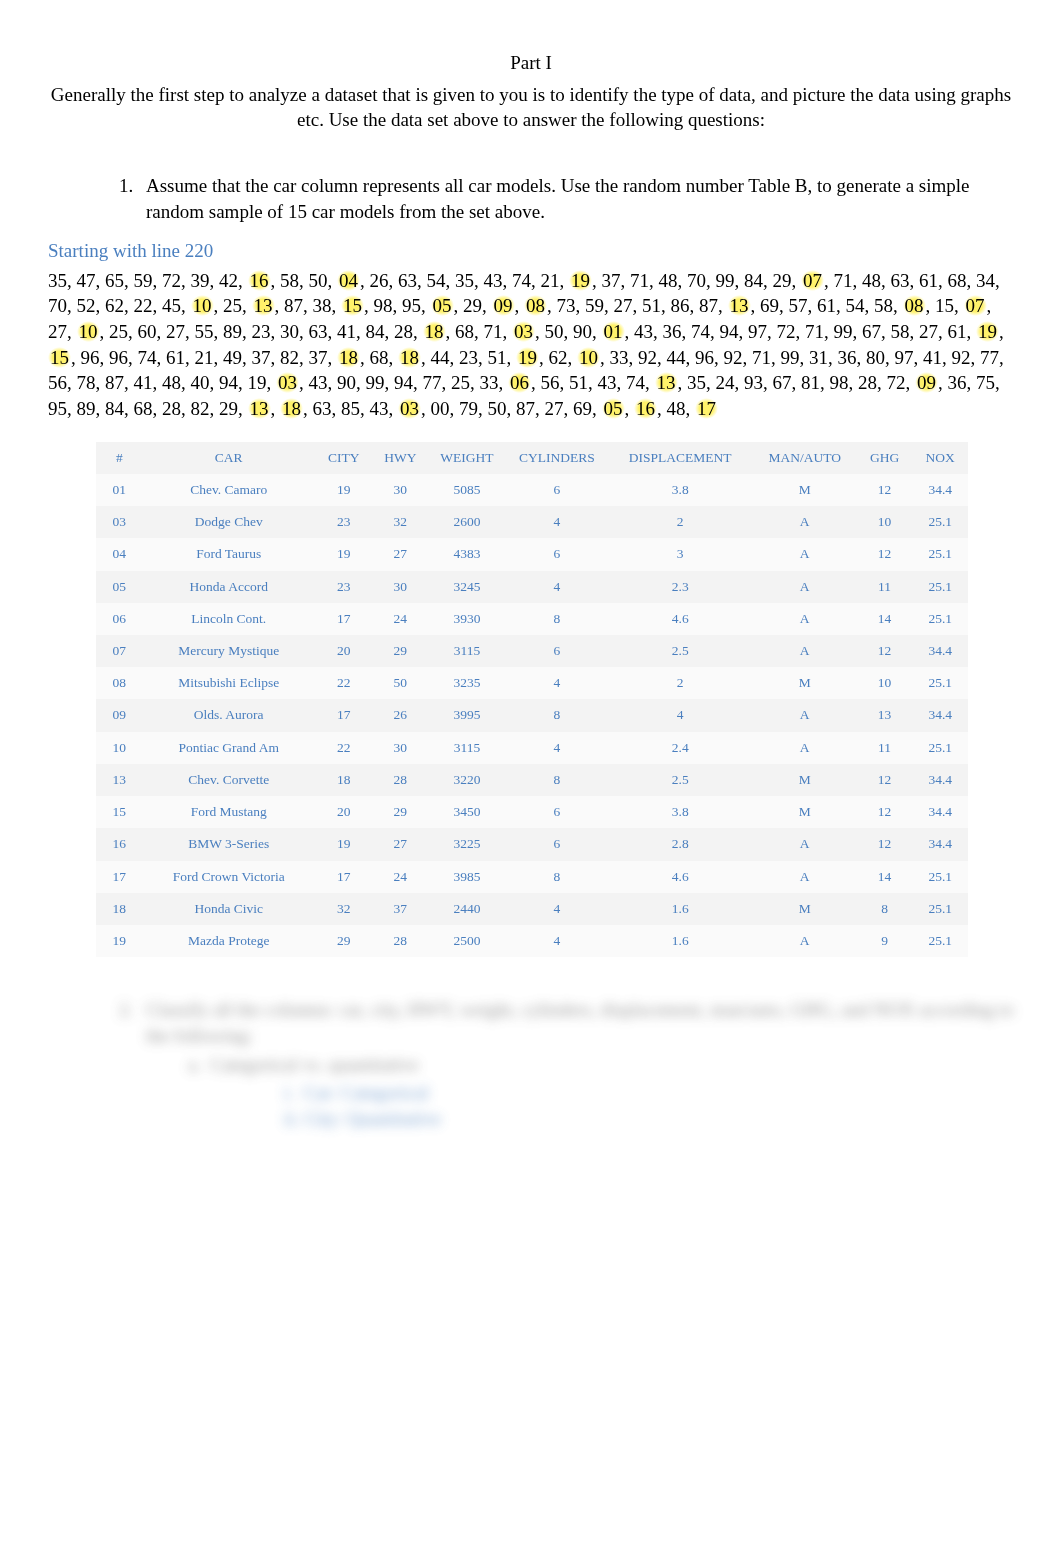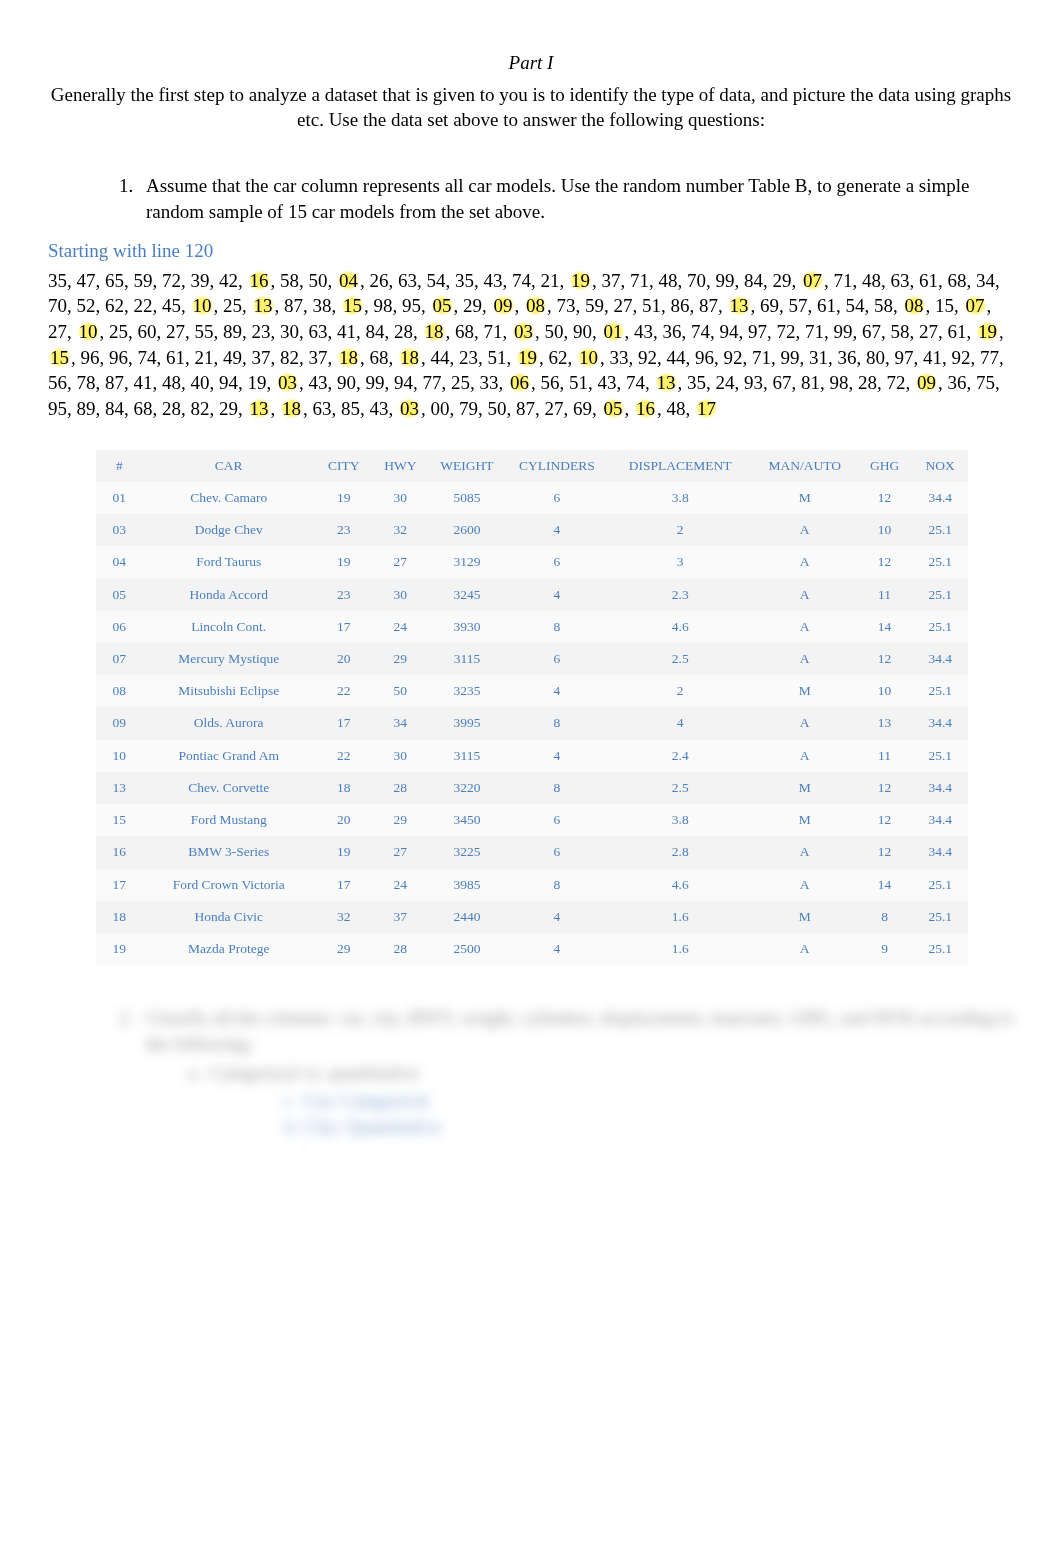--- a/index.html
+++ b/index.html
@@ -10,21 +10,20 @@
     color: #000;
     background: #fff;
     width: 1062px;
     box-sizing: border-box;
     line-height: 1.35;
   }
   .part-title {
     text-align: center;
     font-size: 19px;
     margin-bottom: 6px;
-    font-style: italic;
   }
   .intro {
     margin-bottom: 10px;
     text-align: center;
   }
   ol.qlist {
     list-style: decimal;
     margin: 8px 0 14px 0;
     padding-left: 90px;
   }
@@ -48,21 +47,21 @@
   }
   .blue { color: #4a7fbf; }
   .subheading {
     color: #4a7fbf;
     font-size: 19px;
     margin-top: 8px;
     margin-bottom: 4px;
   }
   .numbers {
     line-height: 1.35;
-    margin-bottom: 28px;
+    margin-bottom: 20px;
     white-space: normal;
   }
   .hl {
     background: radial-gradient(ellipse closest-side, #fff26a 60%, rgba(255,242,106,0) 100%);
     padding: 0 2px;
     border-radius: 50%;
   }
 
   
   .table-wrap {
@@ -114,21 +113,21 @@
 <body>
 
 <div class="part-title">Part I</div>
 
 <div class="intro">Generally the first step to analyze a dataset that is given to you is to identify the type of data, and picture the data using graphs etc. Use the data set above to answer the following questions:</div>
 
 <ol class="qlist">
   <li>Assume that the car  column represents all car models. Use the random number Table B, to generate a simple random sample of 15 car models from the set above.</li>
 </ol>
 
-<div class="subheading">Starting with line 120</div>
+<div class="subheading">Starting with line 220</div>
 
 <div class="numbers" id="numbers">35, 47, 65, 59, 72, 39, 42, <span class="hl">16</span>, 58, 50, <span class="hl">04</span>, 26, 63, 54, 35, 43, 74, 21, <span class="hl">19</span>, 37, 71, 48, 70, 99, 84, 29, <span class="hl">07</span>, 71, 48, 63, 61, 68, 34, 70, 52, 62, 22, 45, <span class="hl">10</span>, 25, <span class="hl">13</span>, 87, 38, <span class="hl">15</span>, 98, 95, <span class="hl">05</span>, 29, <span class="hl">09</span>, <span class="hl">08</span>, 73, 59, 27, 51, 86, 87, <span class="hl">13</span>, 69, 57, 61, 54, 58, <span class="hl">08</span>, 15, <span class="hl">07</span>, 27, <span class="hl">10</span>, 25, 60, 27, 55, 89, 23, 30, 63, 41, 84, 28, <span class="hl">18</span>, 68, 71, <span class="hl">03</span>, 50, 90, <span class="hl">01</span>, 43, 36, 74, 94, 97, 72, 71, 99, 67, 58, 27, 61, <span class="hl">19</span>, <span class="hl">15</span>, 96, 96, 74, 61, 21, 49, 37, 82, 37, <span class="hl">18</span>, 68, <span class="hl">18</span>, 44, 23, 51, <span class="hl">19</span>, 62, <span class="hl">10</span>, 33, 92, 44, 96, 92, 71, 99, 31, 36, 80, 97, 41, 92, 77, 56, 78, 87, 41, 48, 40, 94, 19, <span class="hl">03</span>, 43, 90, 99, 94, 77, 25, 33, <span class="hl">06</span>, 56, 51, 43, 74, <span class="hl">13</span>, 35, 24, 93, 67, 81, 98, 28, 72, <span class="hl">09</span>, 36, 75, 95, 89, 84, 68, 28, 82, 29, <span class="hl">13</span>, <span class="hl">18</span>, 63, 85, 43, <span class="hl">03</span>, 00, 79, 50, 87, 27, 69, <span class="hl">05</span>, <span class="hl">16</span>, 48, <span class="hl">17</span></div>
 
 <div class="table-wrap">
   <table class="data">
     <colgroup>
       <col class="c-num">
         <col class="c-car">
         <col class="c-city">
         <col class="c-hwy">
@@ -176,21 +175,21 @@
           <td>2</td>
           <td>A</td>
           <td>10</td>
           <td>25.1</td>
         </tr>
         <tr>
           <td>04</td>
           <td>Ford Taurus</td>
           <td>19</td>
           <td>27</td>
-          <td>3129</td>
+          <td>4383</td>
           <td>6</td>
           <td>3</td>
           <td>A</td>
           <td>12</td>
           <td>25.1</td>
         </tr>
         <tr>
           <td>05</td>
           <td>Honda Accord</td>
           <td>23</td>
@@ -235,21 +234,21 @@
           <td>4</td>
           <td>2</td>
           <td>M</td>
           <td>10</td>
           <td>25.1</td>
         </tr>
         <tr>
           <td>09</td>
           <td>Olds. Aurora</td>
           <td>17</td>
-          <td>34</td>
+          <td>26</td>
           <td>3995</td>
           <td>8</td>
           <td>4</td>
           <td>A</td>
           <td>13</td>
           <td>34.4</td>
         </tr>
         <tr>
           <td>10</td>
           <td>Pontiac Grand Am</td>

